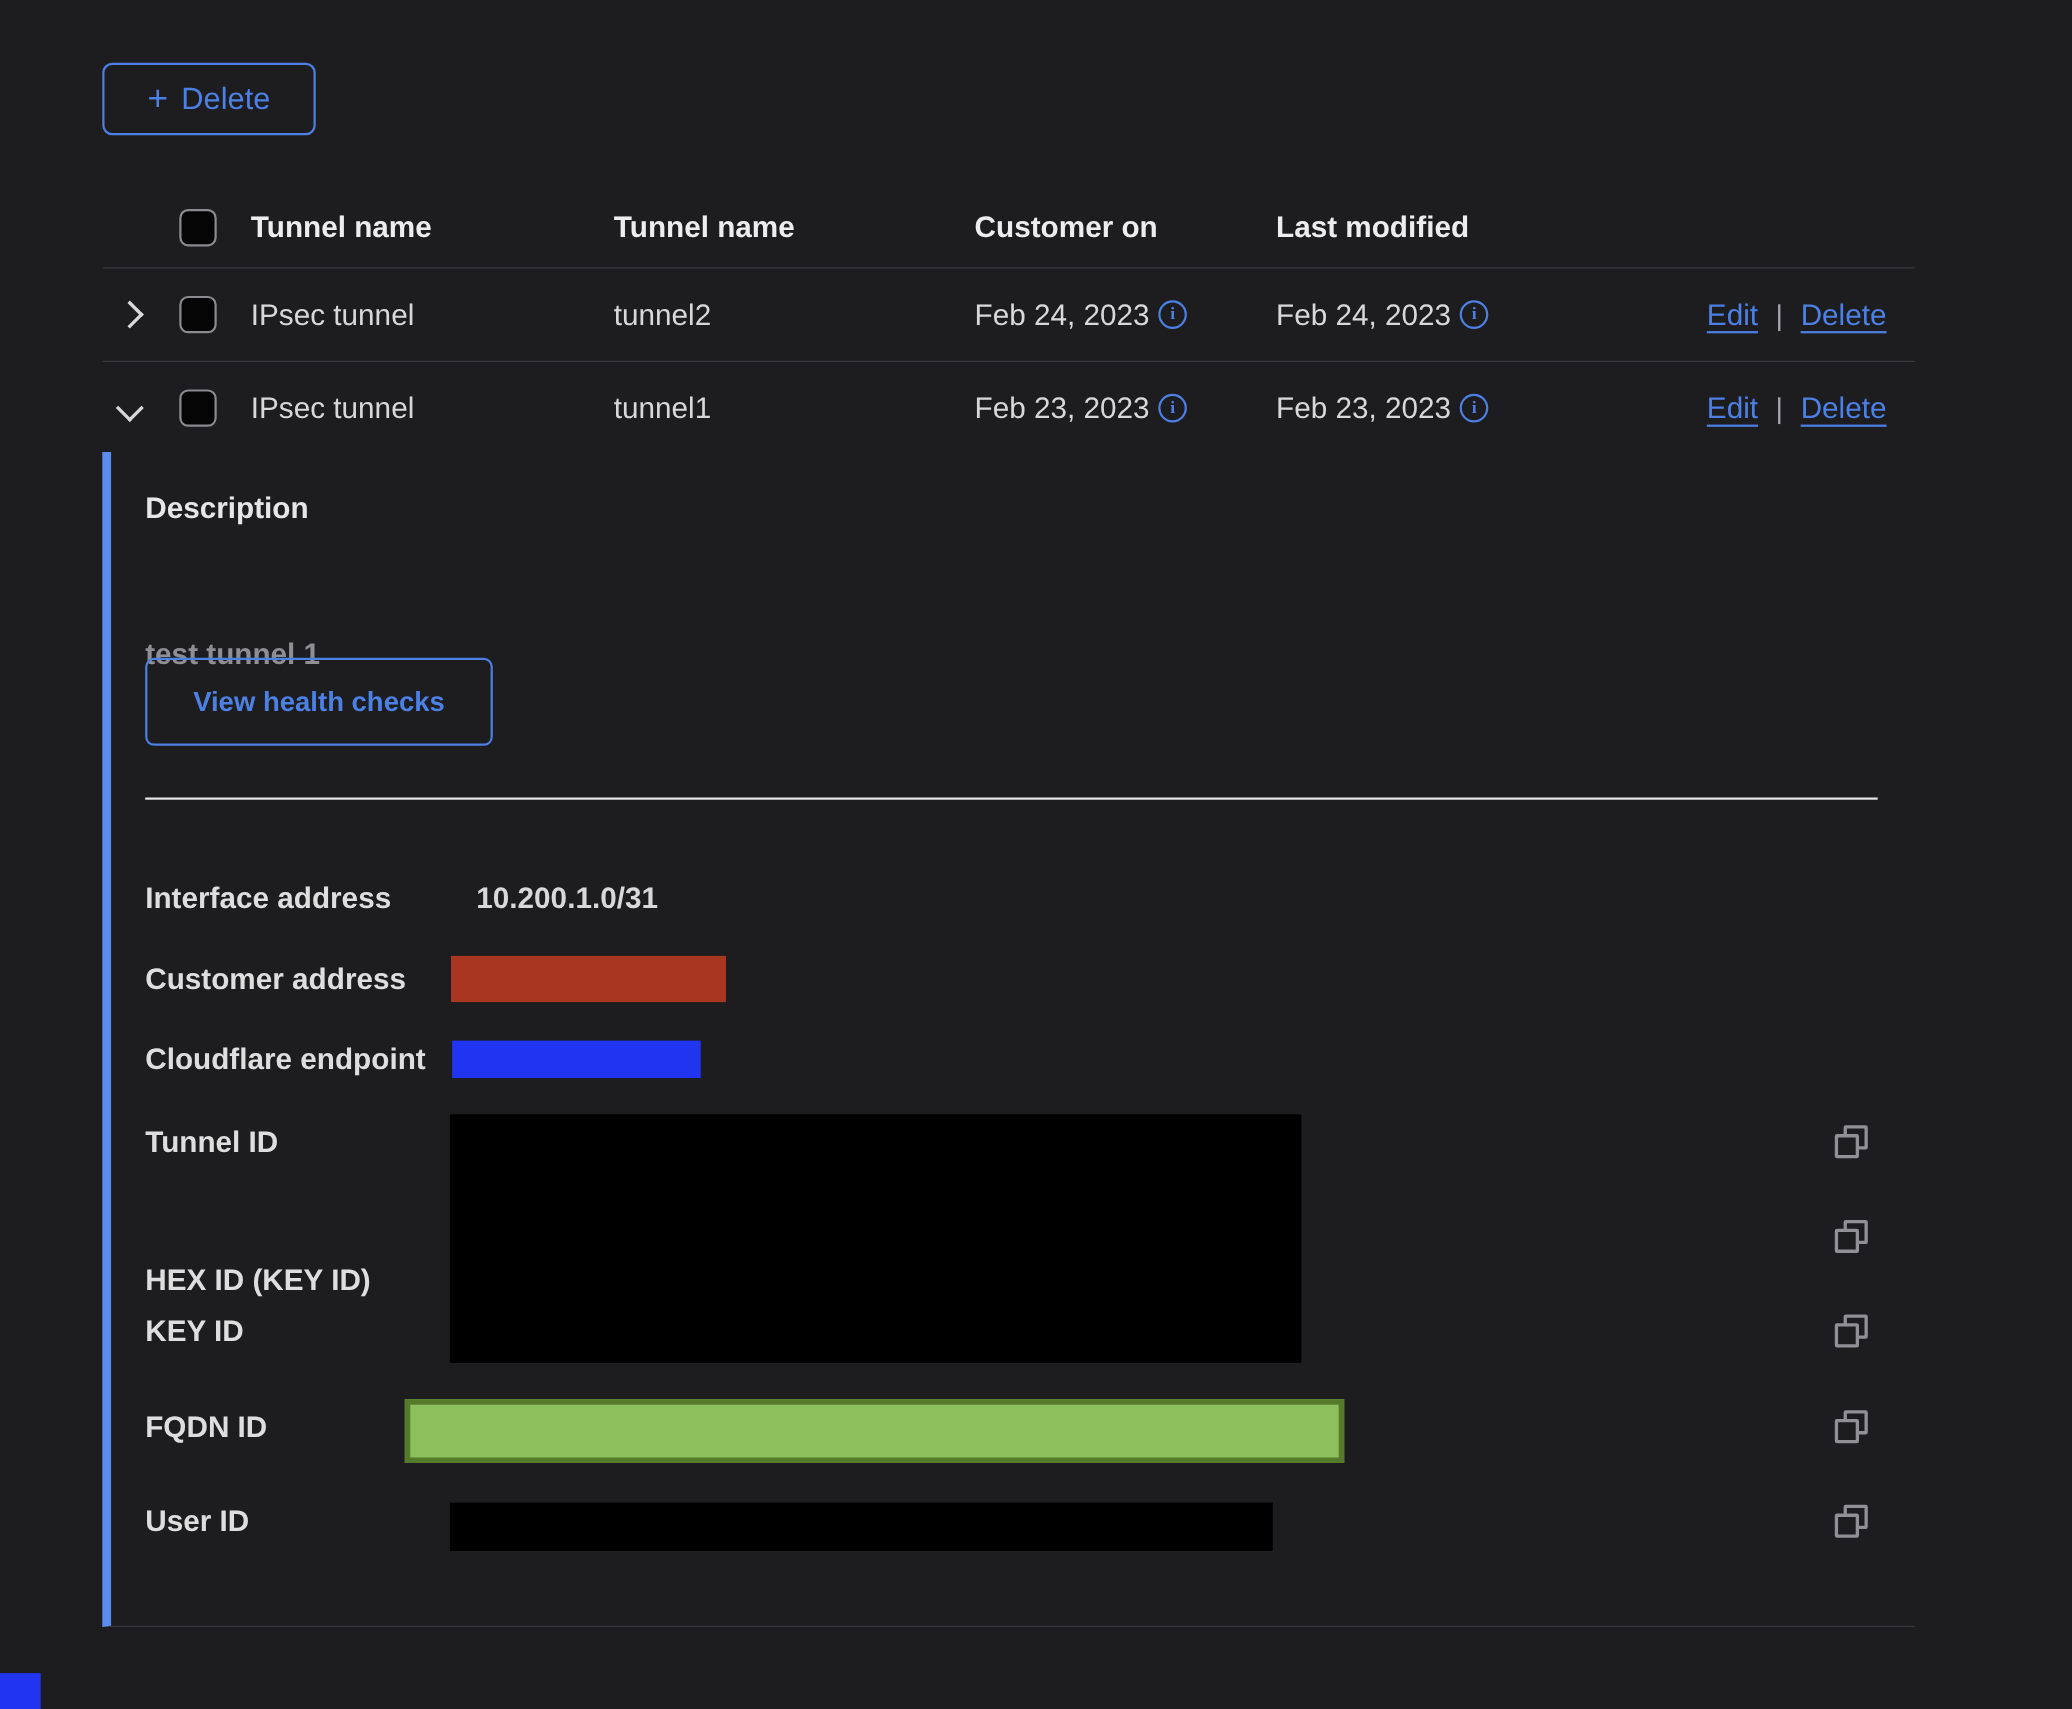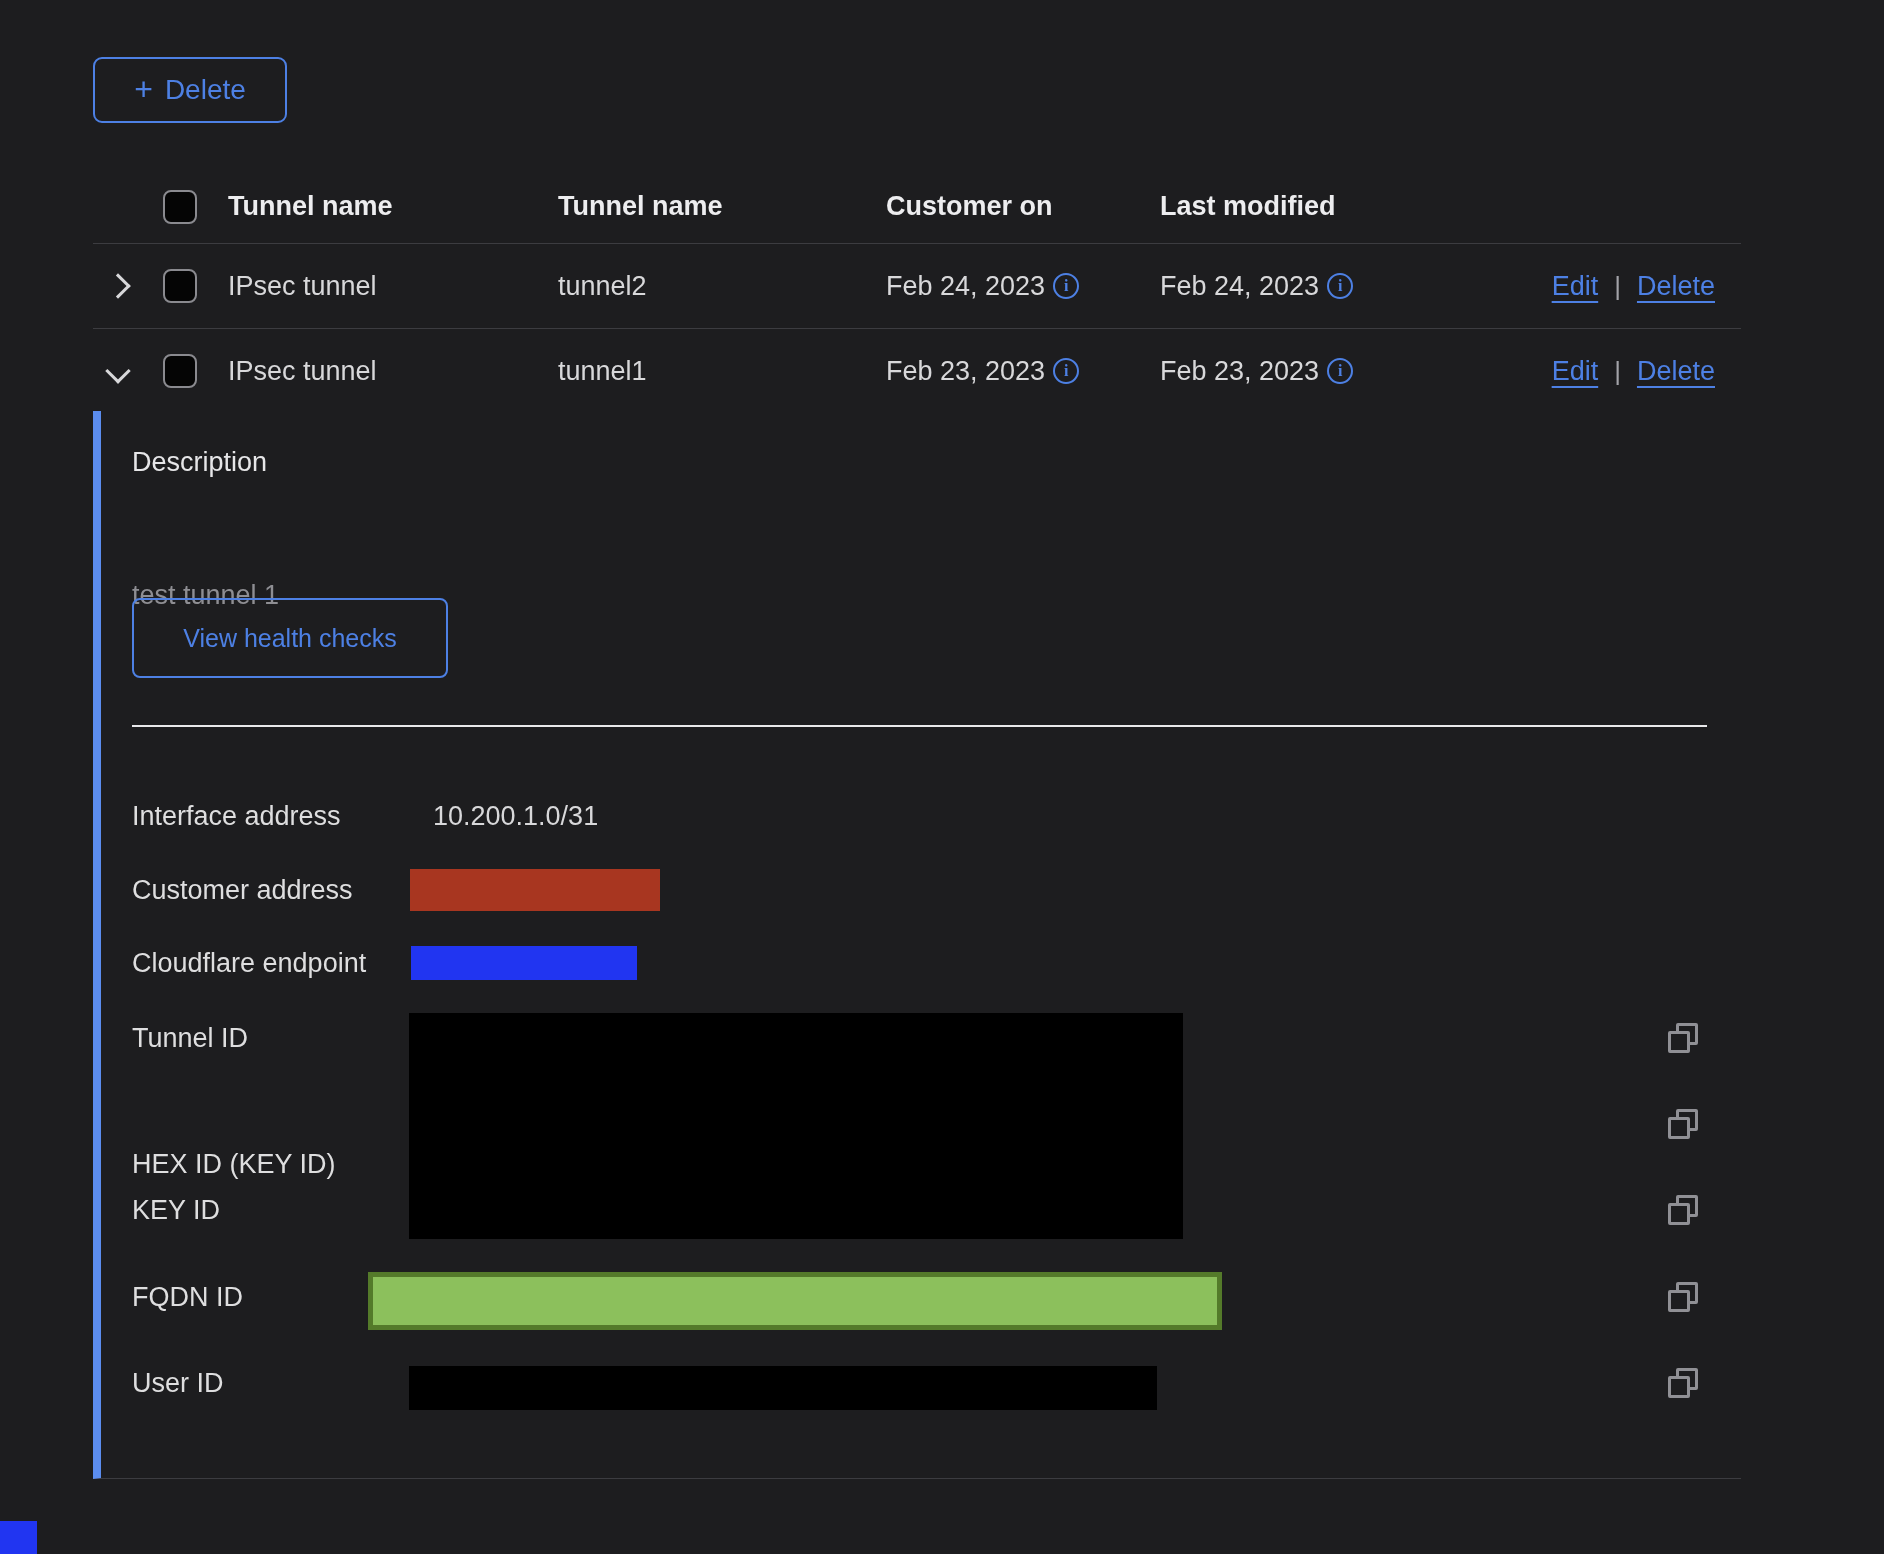--- a/index.html
+++ b/index.html
@@ -54,21 +54,21 @@
   .actions{display:flex;justify-content:flex-end;align-items:center;gap:16px;padding-right:26px;}
   .link{color:#4d80e4;text-decoration:underline;cursor:pointer;font-size:27px;text-underline-offset:6px;}
   .sep{color:#a3a3a8;font-size:26px;}
 
   
   .panel{
     position:absolute;left:93px;top:411px;width:1640px;height:1067px;
     border-left:8px solid #5b8def;
     border-bottom:1px solid #3c3c40;
   }
-  .panel .abs{position:absolute;}
+  .panel .abs{position:absolute;font-weight:bold;}
   .desc-label{left:31px;top:36px;font-size:27px;color:#e6e6e8;}
   .desc-value{left:31px;top:121px;font-size:27px;color:#8e8e93;margin-top:48px;}
   .health-btn{
     left:31px;top:187px;width:316px;height:80px;
     background:transparent;border:2px solid #4d80e4;border-radius:8px;
     color:#4d80e4;font-size:25px;font-family:"Liberation Sans",sans-serif;
     display:flex;align-items:center;justify-content:center;cursor:pointer;
   }
   .light-divider{left:31px;top:314px;width:1575px;height:2px;background:#e8e8ea;}
   .flabel{left:31px;font-size:27px;line-height:34px;color:#dededf;}

